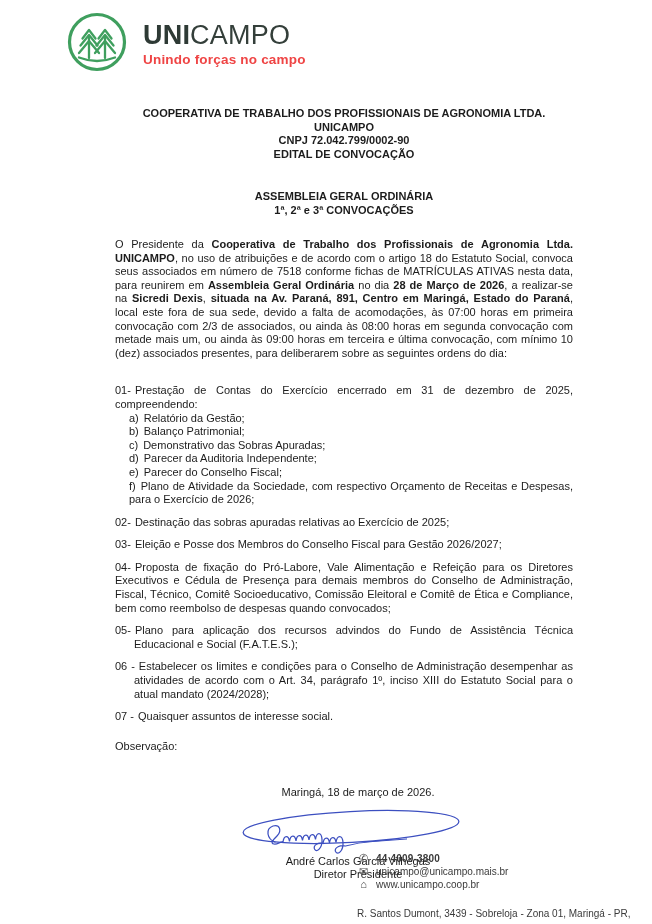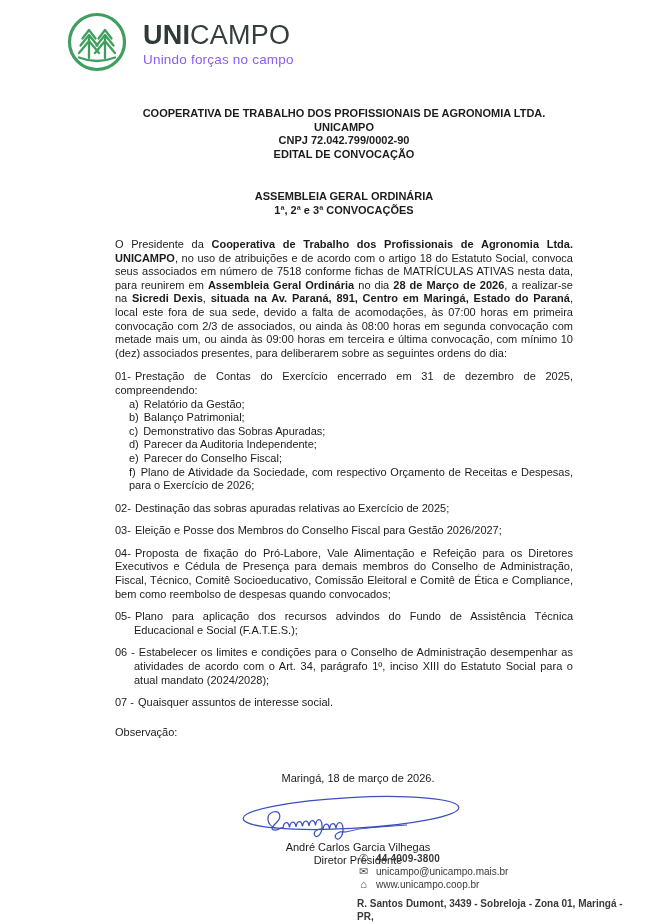--- a/index.html
+++ b/index.html
@@ -18,33 +18,33 @@
     display: flex;
     align-items: center;
     gap: 15px;
     padding: 12px 0 0 66px;
     height: 76px;
   }
   .logo-mark { flex: 0 0 auto; }
   .brand { font-size: 27px; letter-spacing: 0.2px; line-height: 1; color: #2e3a35; }
   .brand .uni { font-weight: 800; }
   .brand .campo { font-weight: 500; color: #343f3a; }
-  .tagline { font-size: 13.5px; color: #8b5cf6; margin-top: 3px; letter-spacing: 0.2px; }
+  .tagline { font-size: 13.5px; color: #ef4444; margin-top: 3px; letter-spacing: 0.2px; font-weight: bold; }
   
   .content { padding: 0 79px 0 115px; }
   .doc-header { margin-top: 31px; text-align: center; font-weight: bold; font-size: 11px; line-height: 13.5px; }
   .doc-title  { margin-top: 29px; text-align: center; font-weight: bold; font-size: 11px; line-height: 13.5px; }
   .intro {
     margin-top: 21px;
     font-size: 11px;
     line-height: 13.6px;
     text-align: justify;
   }
   .intro .b { font-weight: bold; }
-  .agenda { margin-top: 10px; }
+  .agenda { margin-top: 24px; }
   .item { margin-top: 9px; font-size: 11px; line-height: 13.6px; text-align: justify; }
   .item:first-child { margin-top: 0; }
   .num { margin-right: 4px; }
   .sub { padding-left: 14px; font-size: 11px; line-height: 13.6px; }
   .sub-letter { margin-right: 5px; }
   .hang { padding-left: 19px; text-indent: -19px; }
   .obs { margin-top: 16px; font-size: 11px; line-height: 13.6px; text-align: justify; }
   
   .closing { margin-top: 33px; text-align: center; padding-left: 28px; }
   .date-line { font-size: 11px; line-height: 13.5px; }
@@ -57,21 +57,21 @@
     left: 357px;
     top: 852px;
     width: 282px;
     font-size: 10px;
     line-height: 13px;
     color: #3a3a3a;
   }
   .f-row { display: flex; align-items: center; gap: 6px; }
   .f-icon { width: 13px; text-align: center; font-size: 11px; color: #4a4a4a; flex: 0 0 auto; }
   .f-phone { font-weight: bold; letter-spacing: 0.2px; }
-  .f-address { margin-top: 6px; font-weight: bold; }
+  .f-address { margin-top: 16px; }
 </style>
 </head>
 <body>
 
 <div class="page">
 
   <div class="logo-row">
     <span class="logo-mark">
       <svg width="62" height="62" viewBox="0 0 62 62" aria-hidden="true">
         <g fill="none" stroke="#3f9f5e" stroke-linecap="round" stroke-linejoin="round">

